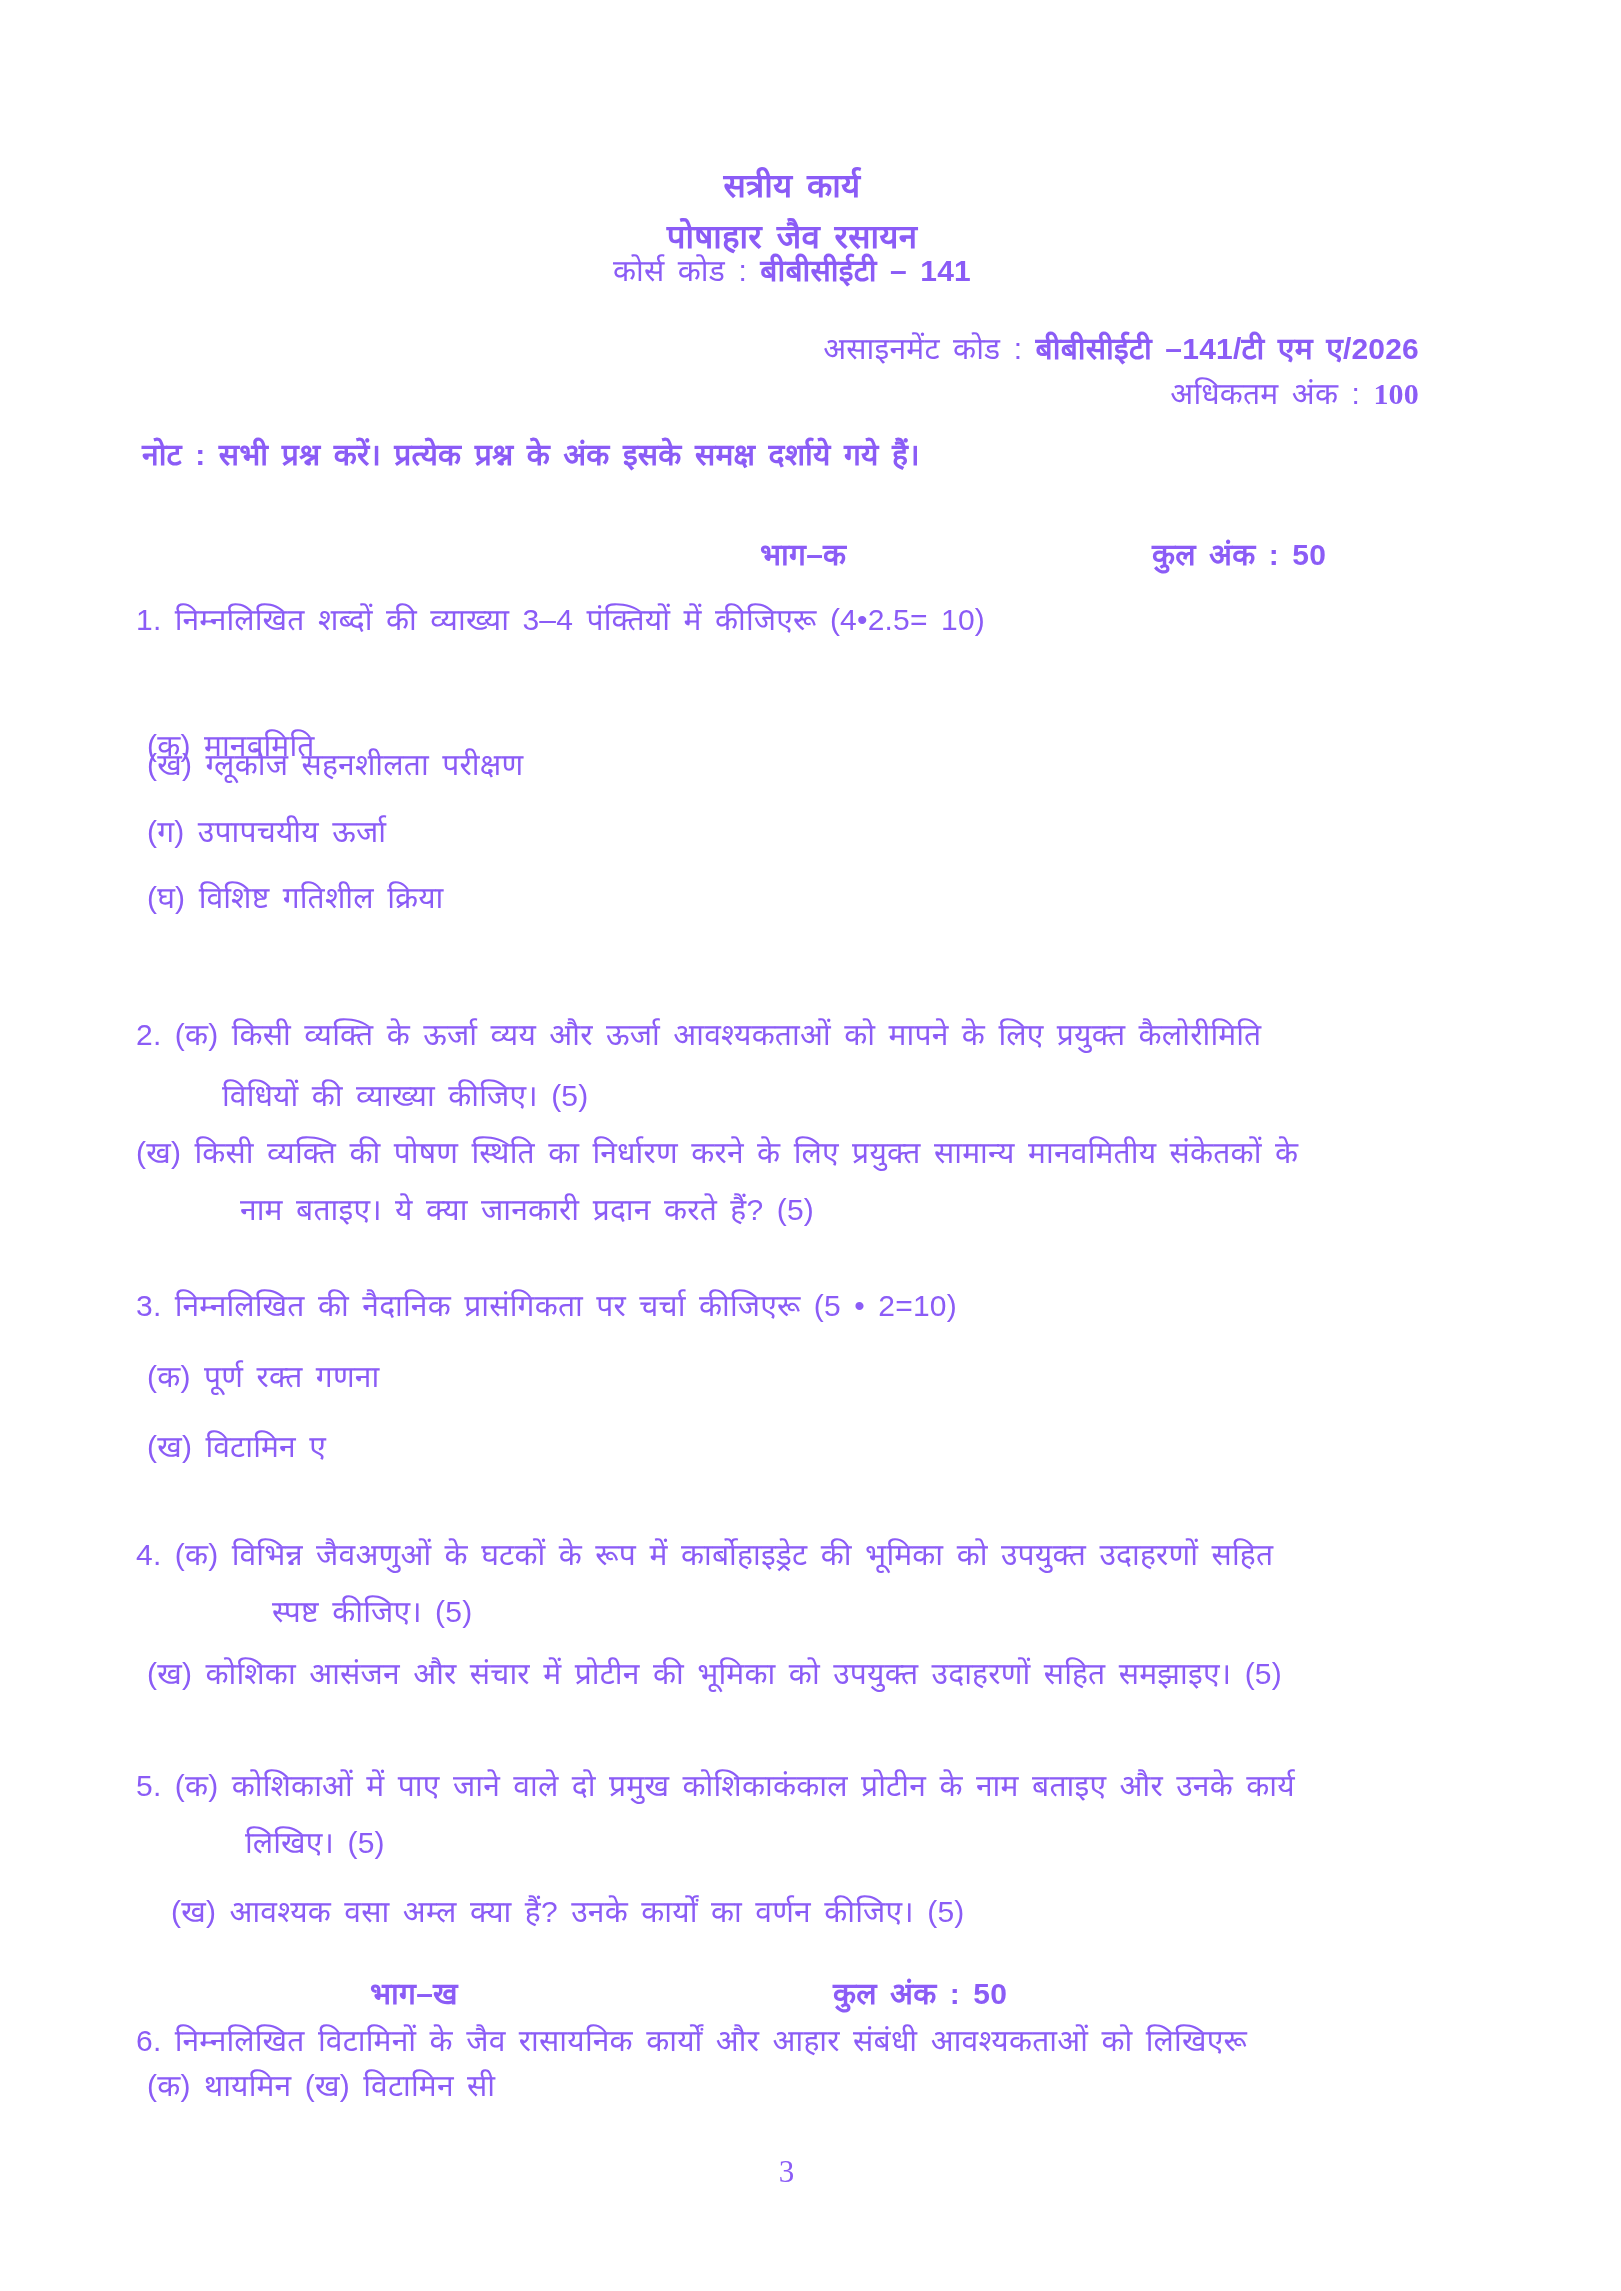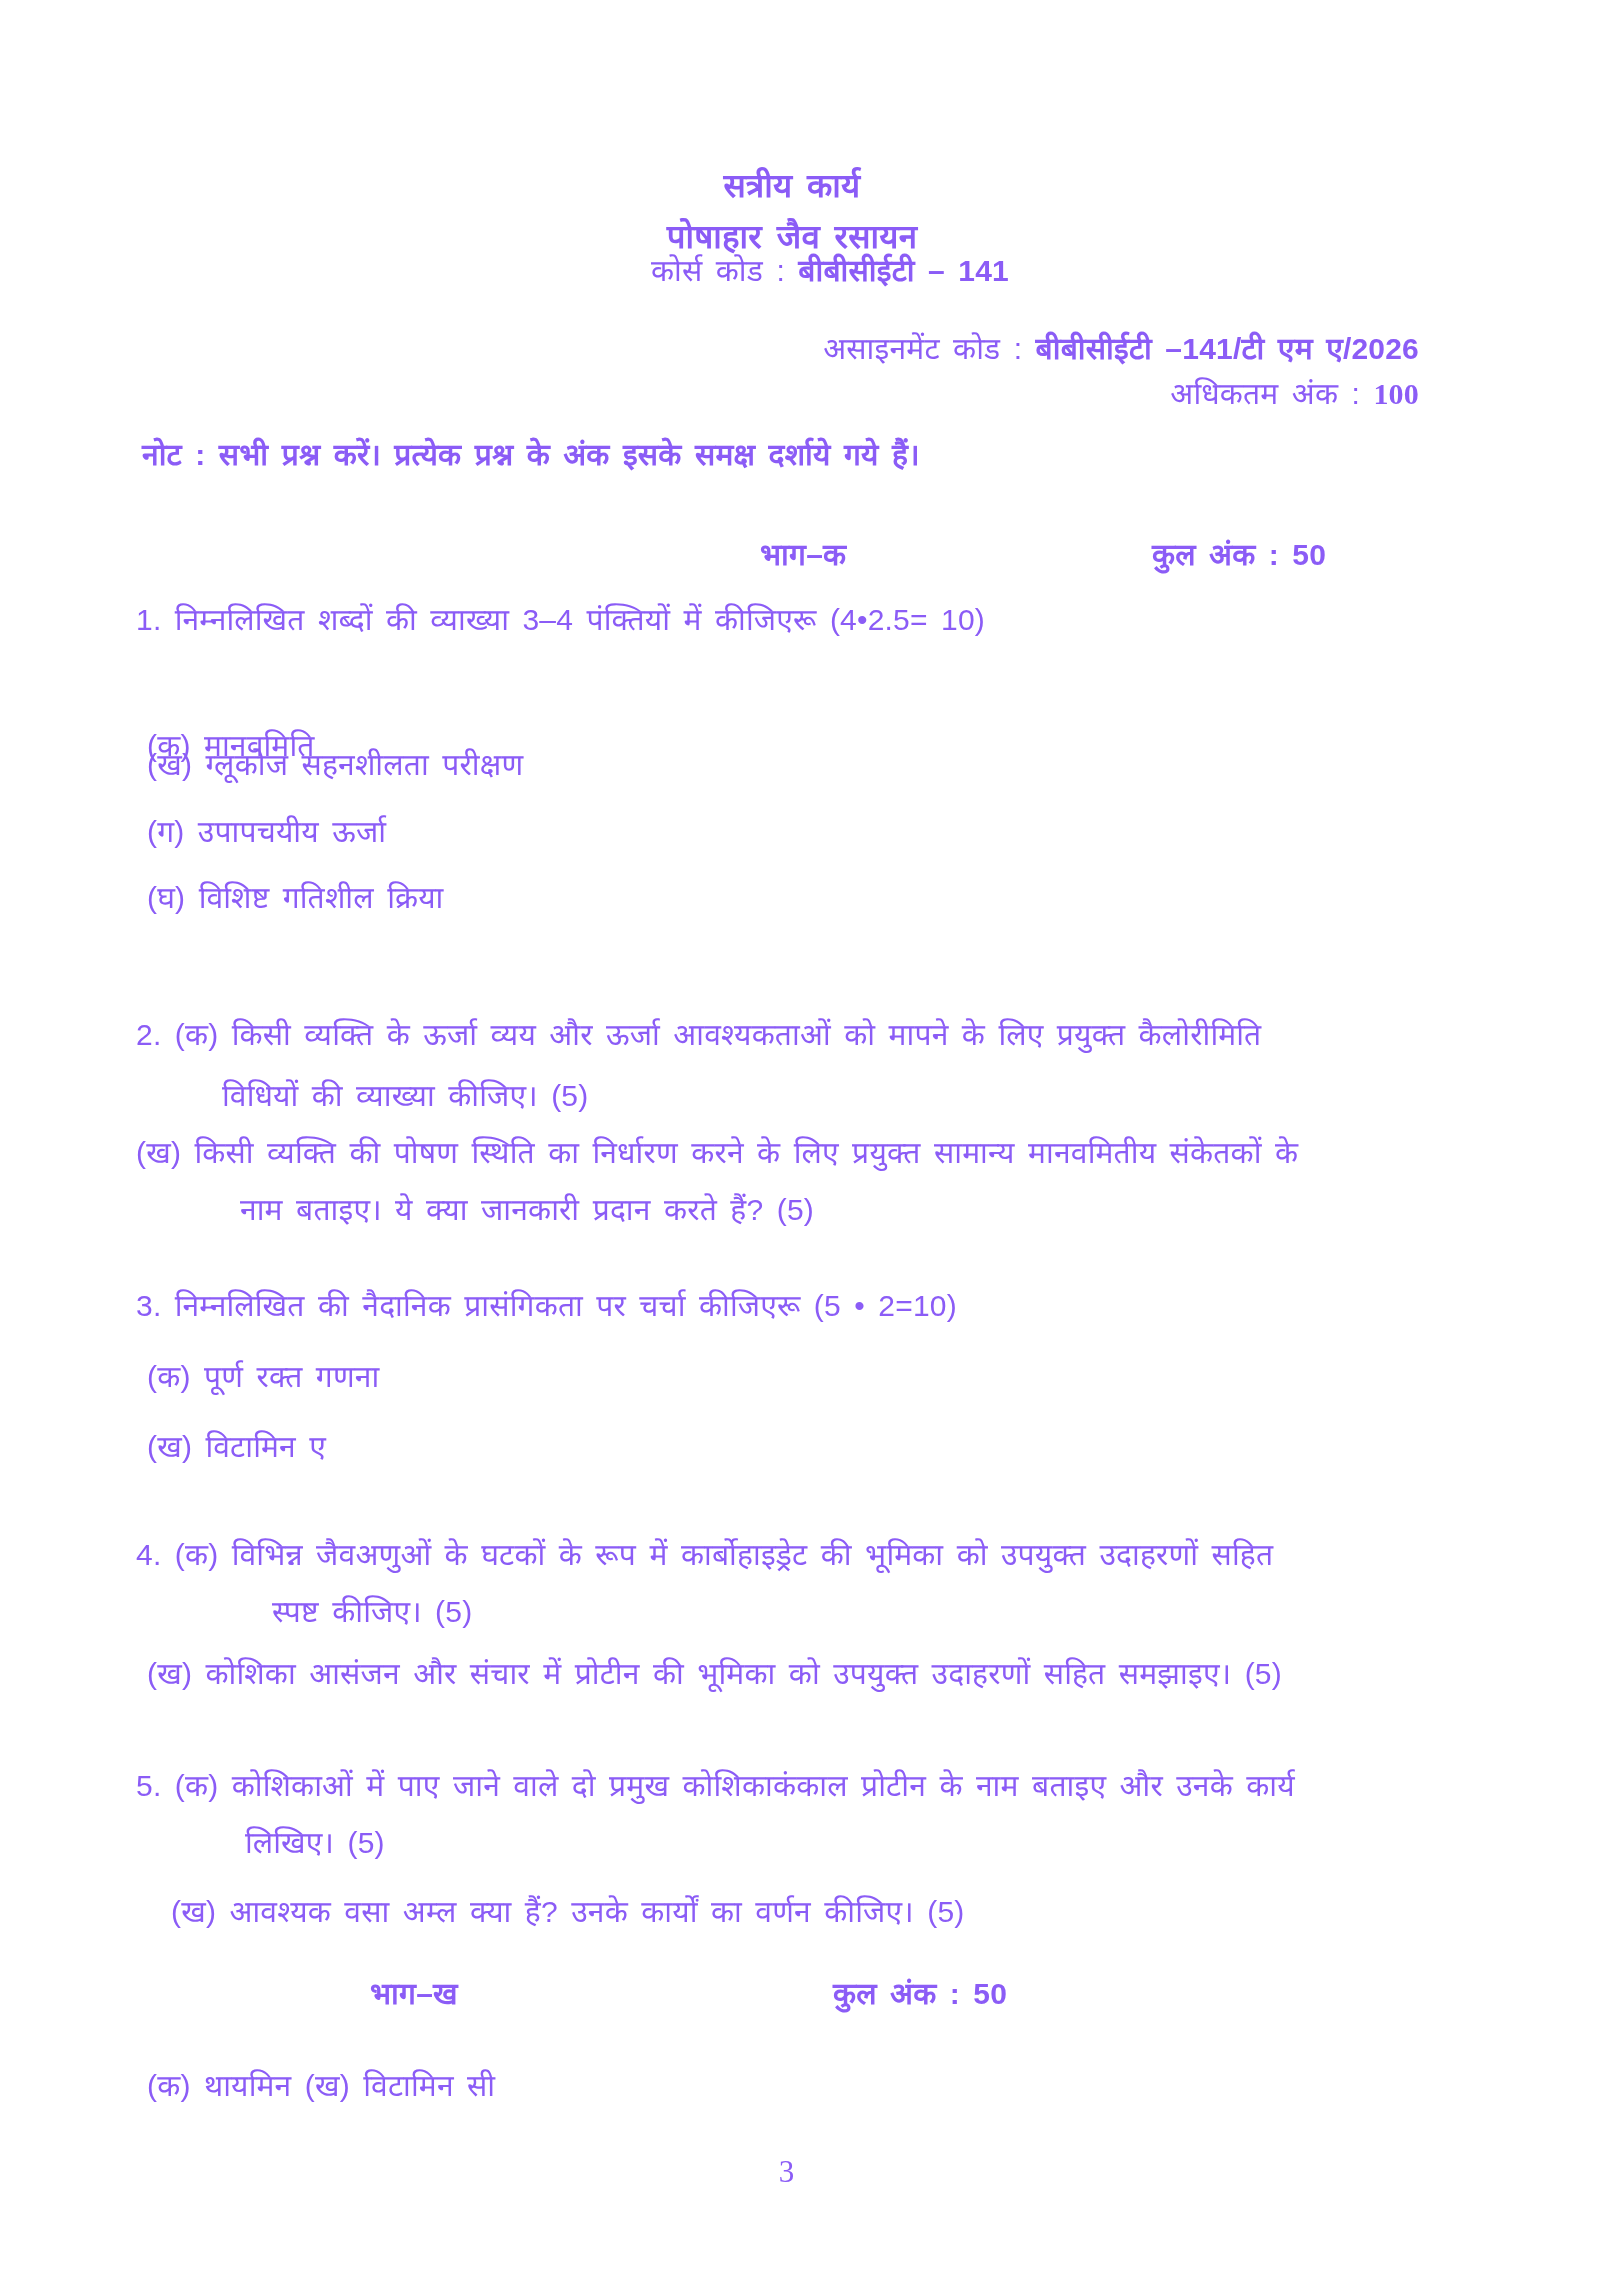--- a/index.html
+++ b/index.html
@@ -29,21 +29,21 @@
 </style>
 </head>
 <body>
 
 <div class="page">
 
   <div class="line center title" style="top:165px;">सत्रीय कार्य</div>
 
   <div class="line center title" style="top:216px;">पोषाहार जैव रसायन</div>
 
-  <div class="line center" style="top:251px;padding-left:38px;">
+  <div class="line center" style="top:251px;">
     <span>कोर्स कोड : </span><span class="b">बीबीसीईटी – 141</span>
   </div>
 
   <div class="line right-block" style="top:329px;">
     <span>असाइनमेंट कोड : </span><span class="b">बीबीसीईटी –141/टी एम ए/2026</span>
   </div>
 
   <div class="line right-block" style="top:374px;">
     <span>अधिकतम अंक : </span><span class="b serif">100</span>
   </div>
@@ -72,18 +72,19 @@
   <div class="line" style="top:1592px;left:232px;margin-left:40px;">स्पष्ट कीजिए। (5)</div>
   <div class="line" style="top:1654px;left:147px;">(ख) कोशिका आसंजन और संचार में प्रोटीन की भूमिका को उपयुक्त उदाहरणों सहित समझाइए। (5)</div>
 
   <div class="line" style="top:1766px;left:136px;">5. (क) कोशिकाओं में पाए जाने वाले दो प्रमुख कोशिकाकंकाल प्रोटीन के नाम बताइए और उनके कार्य</div>
   <div class="line" style="top:1823px;left:245px;">लिखिए। (5)</div>
   <div class="line" style="top:1892px;left:147px;margin-left:24px;">(ख) आवश्यक वसा अम्ल क्या हैं? उनके कार्यों का वर्णन कीजिए। (5)</div>
 
   <div class="line b" style="top:1974px;left:370px;">भाग–ख</div>
   <div class="line b" style="top:1974px;left:833px;">कुल अंक : 50</div>
 
+  <div class="line" style="top:2021px;left:136px;">6. निम्नलिखित विटामिनों के जैव रासायनिक कार्यों और आहार संबंधी आवश्यकताओं को लिखिएरू</div>
   <div class="line" style="top:2066px;left:147px;">(क) थायमिन (ख) विटामिन सी</div>
 
   <div class="line pageno" style="top:2152px;left:765px;width:43px;text-align:center;">3</div>
 
 </div>
 
 
 </body></html>

